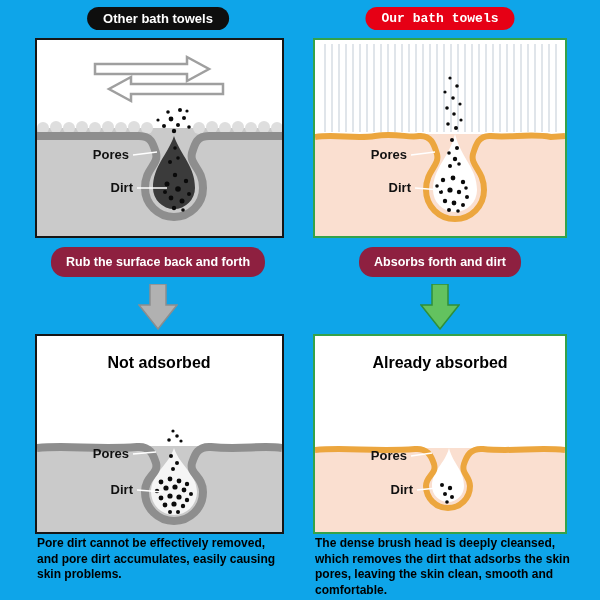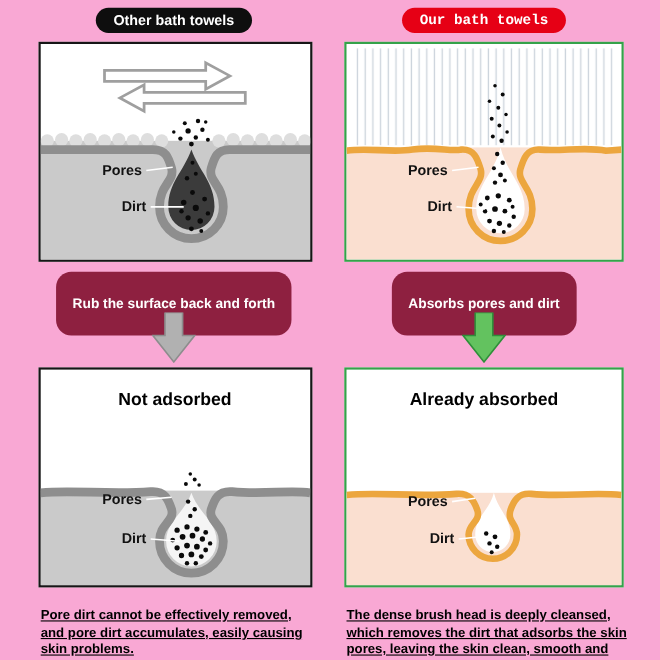--- a/index.html
+++ b/index.html
@@ -1,35 +1,35 @@
 <!DOCTYPE html>
 <html><head>
 <meta charset="utf-8">
 <style>
   html,body{margin:0;padding:0;}
   body{width:600px;height:600px;background:#ffffff;font-family:"Liberation Sans",sans-serif;}
-  .page{position:relative;width:600px;height:600px;background:#f9a8d4;overflow:hidden;}
+  .page{position:relative;width:600px;height:600px;background:#0ea5e9;overflow:hidden;}
   .pill{position:absolute;transform:translateX(-50%);border-radius:14px;color:#fff;
         font-weight:bold;font-size:13px;padding:4px 16px;white-space:nowrap;}
   .hdr-black{background:#0e0e0e;left:158px;top:7px;}
   .hdr-red{background:#e60015;left:440px;top:7px;font-family:Liberation Mono, monospace;}
-  .action{background:#8e2040;font-size:12.5px;top:247px;padding:22px 15px;}
+  .action{background:#8e2040;font-size:12.5px;top:247px;padding:8px 15px;}
   .action-l{left:158px;}
   .action-r{left:440px;}
   svg.panel{position:absolute;background:#fff;}
   .pb{border:2px solid #161616;}
   .pg{border:2px solid #35a24a;}
   #panelA{left:35px;top:38px;}
   #panelB{left:313px;top:38px;}
   #panelC{left:35px;top:334px;}
   #panelD{left:313px;top:334px;}
   .down{position:absolute;transform:translateX(-50%);top:284px;}
   .down-l{left:158px;}
   .down-r{left:440px;}
-  .caption{position:absolute;top:540px;font-size:12px;font-weight:bold;color:#000;line-height:1.3;text-decoration:underline;}
+  .caption{position:absolute;top:524px;font-size:12px;font-weight:bold;color:#000;line-height:1.3;}
   .cap-l{left:37px;width:250px;}
   .cap-r{left:315px;width:262px;}
   svg text{font-family:"Liberation Sans",sans-serif;}
   .lbl{font-size:13px;font-weight:bold;fill:#111;}
   .ptr{stroke:#fff;stroke-width:1.5;fill:none;}
   .title{font-size:16px;font-weight:bold;fill:#000;}
 </style>
 </head>
 <body>
 
@@ -142,21 +142,21 @@
           <circle cx="122" cy="146" r="1.8"></circle>
       </g>
     </g>
     <path class="ptr" d="M96,115 L120,112"></path>
     <text class="lbl" x="92" y="119" text-anchor="end">Pores</text>
     <path class="ptr" d="M100,148 L126,150"></path>
     <text class="lbl" x="96" y="152" text-anchor="end">Dirt</text>
   </svg>
 
   <div class="pill action action-l">Rub the surface back and forth</div>
-  <div class="pill action action-r">Absorbs pores and dirt</div>
+  <div class="pill action action-r">Absorbs forth and dirt</div>
 
   <svg class="down down-l" width="40" height="46" viewBox="0 0 40 46">
     <polygon points="12,0 28,0 28,21 39,21 20,45 1,21 12,21" fill="#b1b1b1" stroke="#8d8d8d" stroke-width="1.5"></polygon>
   </svg>
   <svg class="down down-r" width="40" height="46" viewBox="0 0 40 46">
     <polygon points="12,0 28,0 28,21 39,21 20,45 1,21 12,21" fill="#63c25f" stroke="#2f8f3a" stroke-width="1.5"></polygon>
   </svg>
 
   <svg id="panelC" class="panel pb" width="245" height="196" viewBox="0 0 245 196">
     <text class="title" x="122" y="32" text-anchor="middle">Not adsorbed</text>

